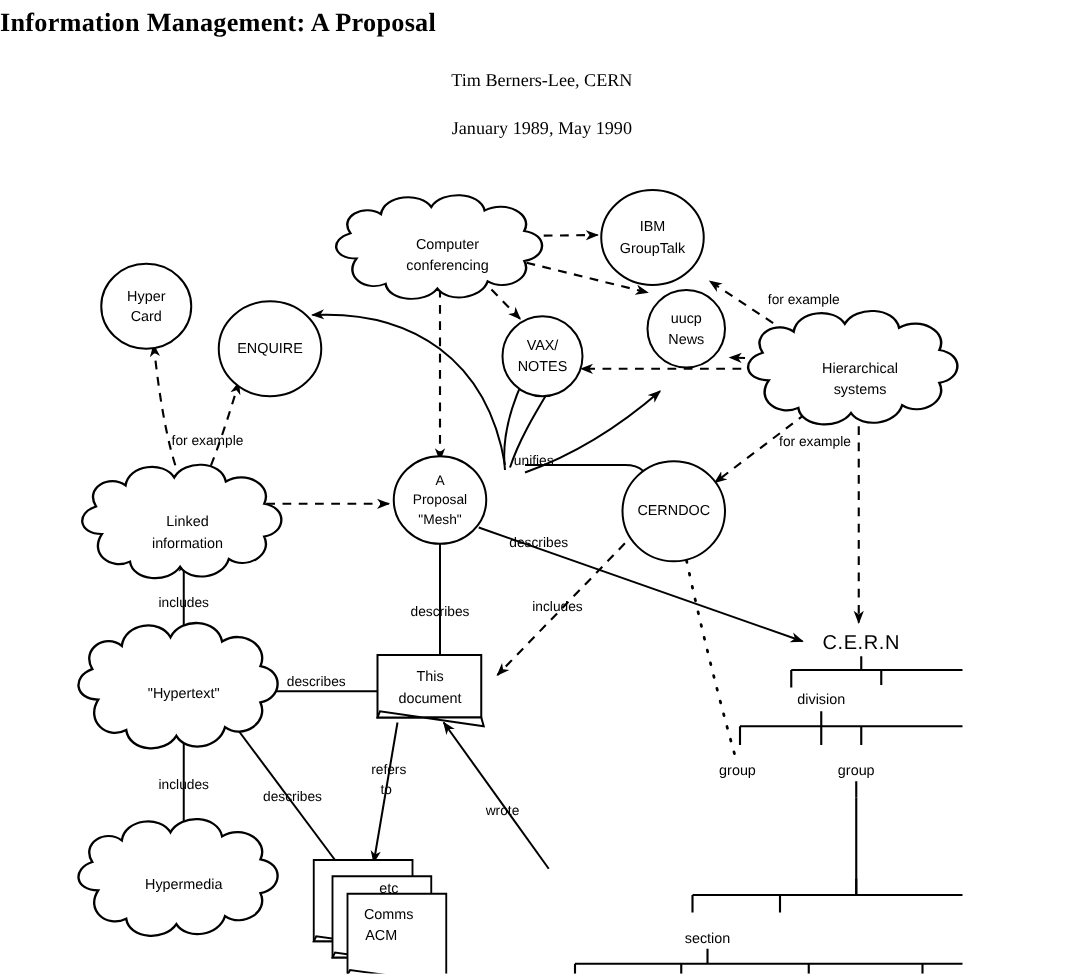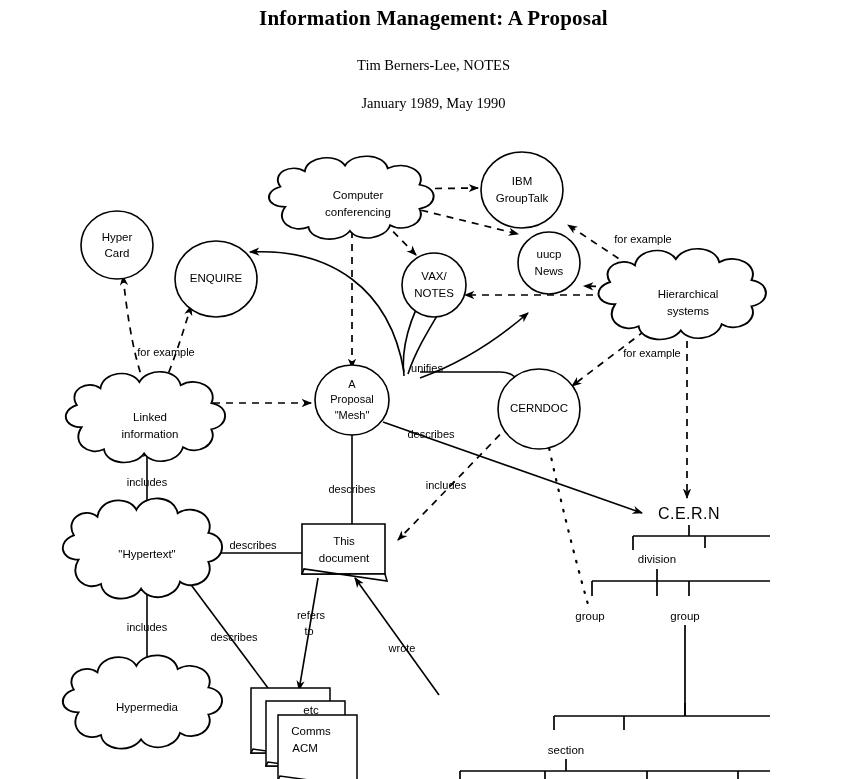--- a/index.html
+++ b/index.html
@@ -7,21 +7,20 @@
     width:867px;height:779px;
     font-family:"Liberation Sans", sans-serif;
     color:#000;
     position:relative;
     overflow:hidden;
   }
   .doc-title{
     font-family:"Liberation Serif", serif;
     font-weight:bold;
     font-size:21px;
-    text-align:center;
     margin:0;
     padding-top:6px;
     letter-spacing:.2px;
   }
   .doc-author,.doc-date{
     font-family:"Liberation Serif", serif;
     font-size:14.5px;
     text-align:center;
     margin:0;
   }
@@ -46,21 +45,21 @@
   .shape-thin{fill:#ffffff;stroke:#000000;stroke-width:1.5;}
   .solid-edge{fill:none;stroke:#000000;stroke-width:1.6;}
   .dashed-edge{fill:none;stroke:#000000;stroke-width:1.7;stroke-dasharray:7 6;}
   .dotted-edge{fill:none;stroke:#000000;stroke-width:2.2;stroke-dasharray:1.5 9;stroke-linecap:round;}
   .tree-line{fill:none;stroke:#000000;stroke-width:1.7;}
 </style>
 </head>
 <body>
 
 <h1 class="doc-title">Information Management: A Proposal</h1>
-<p class="doc-author">Tim Berners-Lee, NOTES</p>
+<p class="doc-author">Tim Berners-Lee, CERN</p>
 <p class="doc-date">January 1989, May 1990</p>
 
 <svg id="diagram" viewBox="0 0 867 651">
   <defs>
     <marker id="ah" markerWidth="11" markerHeight="9" refX="9.4" refY="4.5" orient="auto" markerUnits="userSpaceOnUse">
       <path d="M0,0.4 L10.5,4.5 L0,8.6 L3,4.5 Z" fill="#000"></path>
     </marker>
     <marker id="ahd" markerWidth="11" markerHeight="9" refX="9.4" refY="4.5" orient="auto" markerUnits="userSpaceOnUse">
       <path d="M0,0.4 L10.5,4.5 L0,8.6 L3,4.5 Z" fill="#000"></path>
     </marker>

